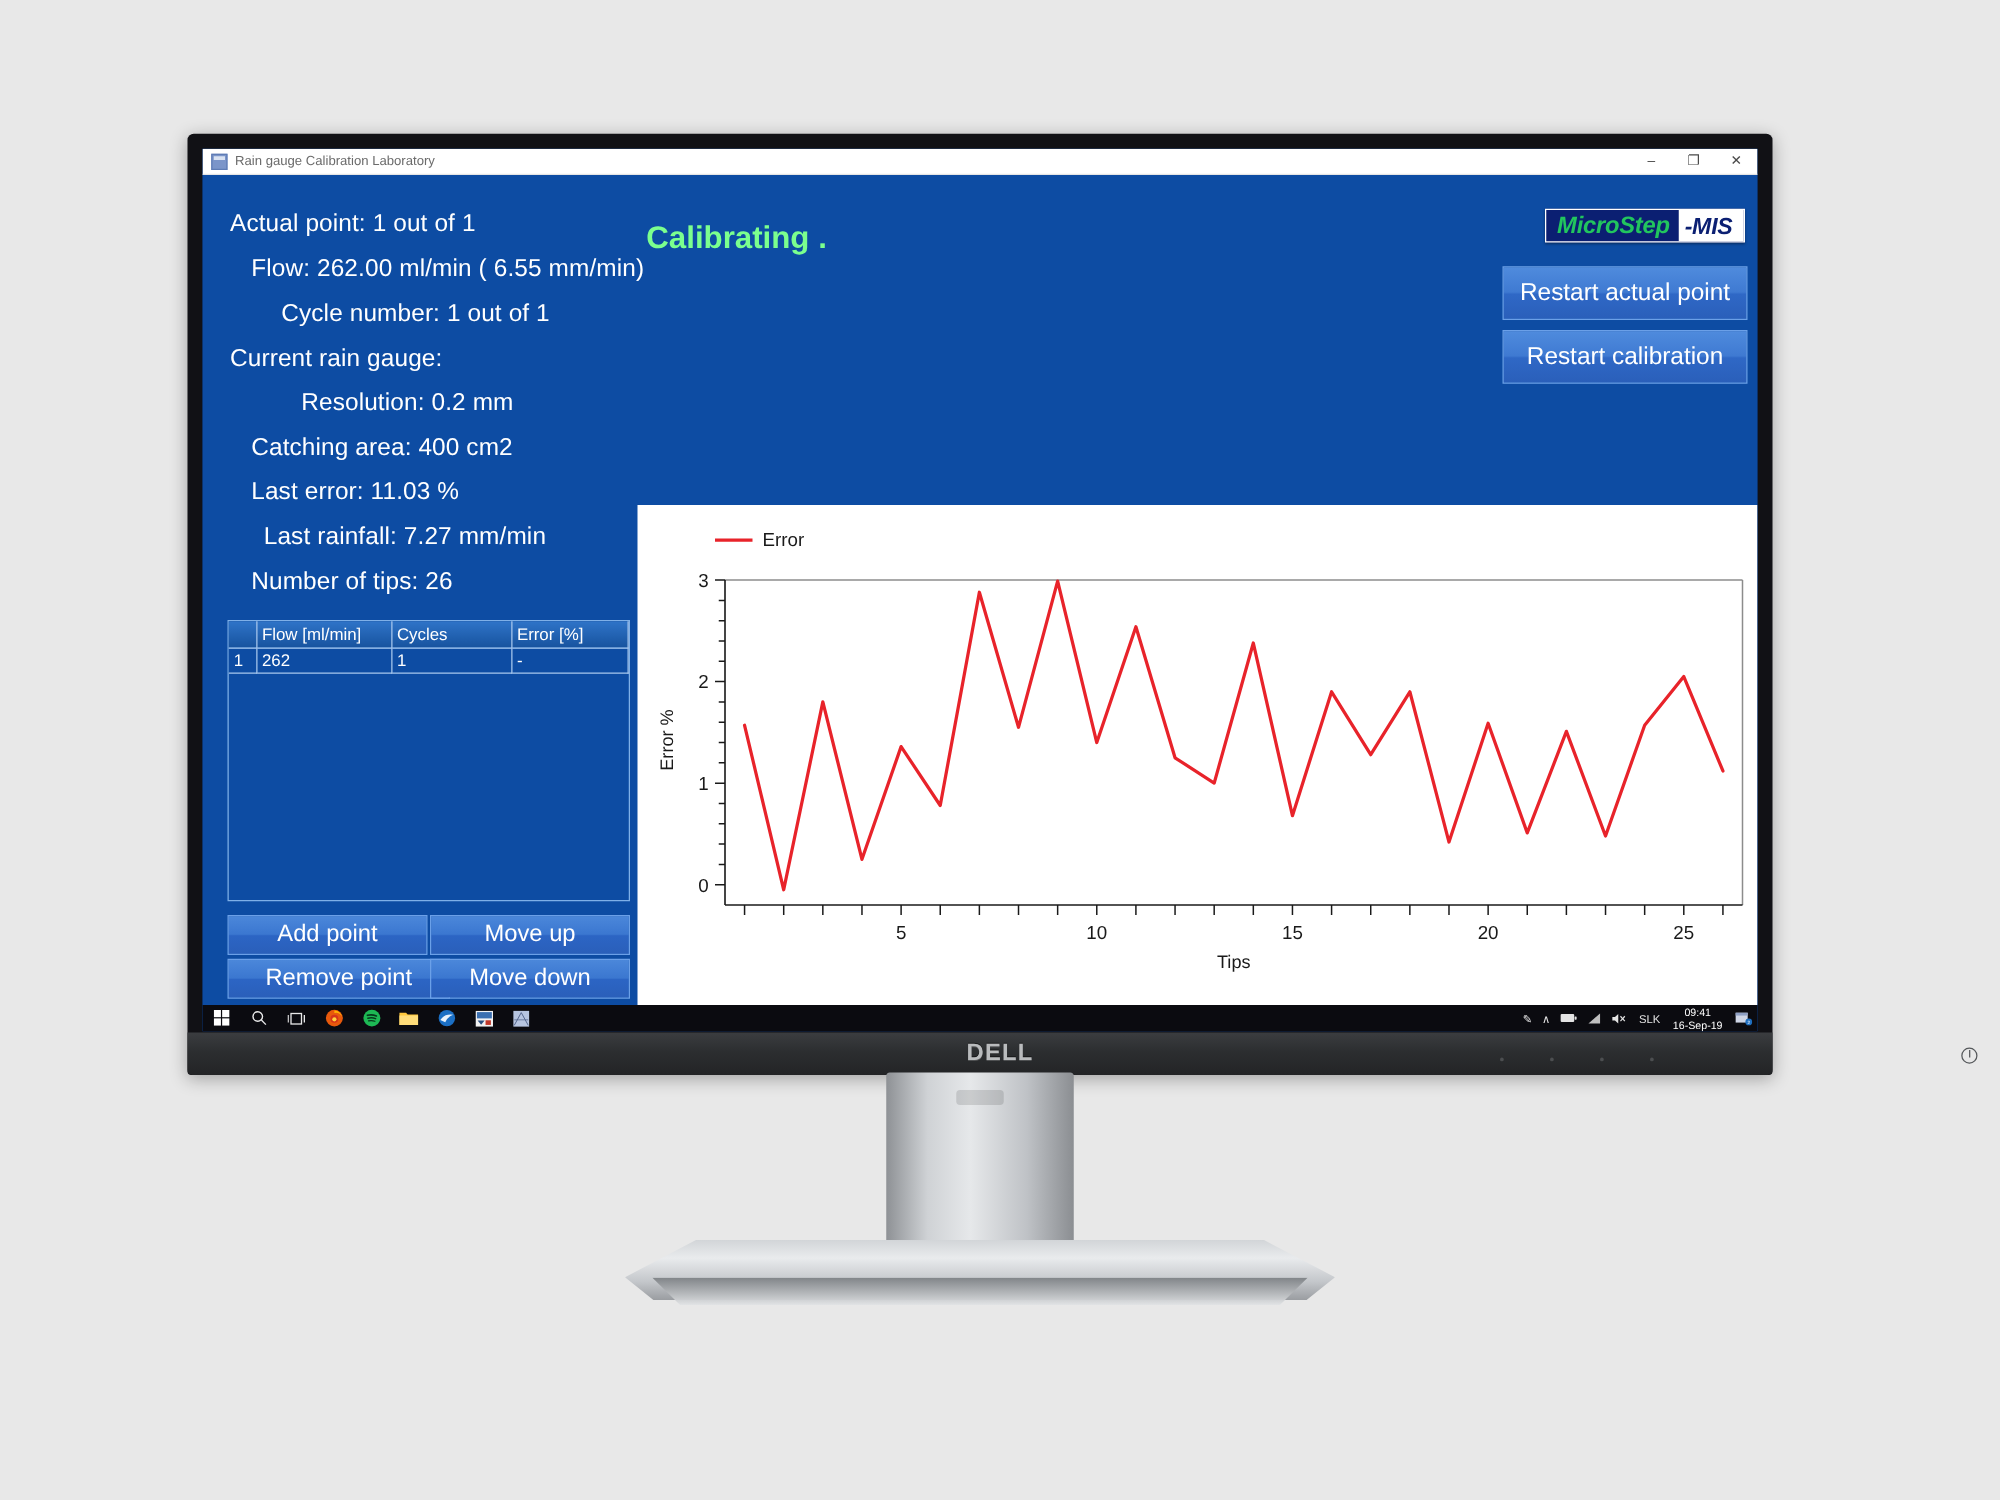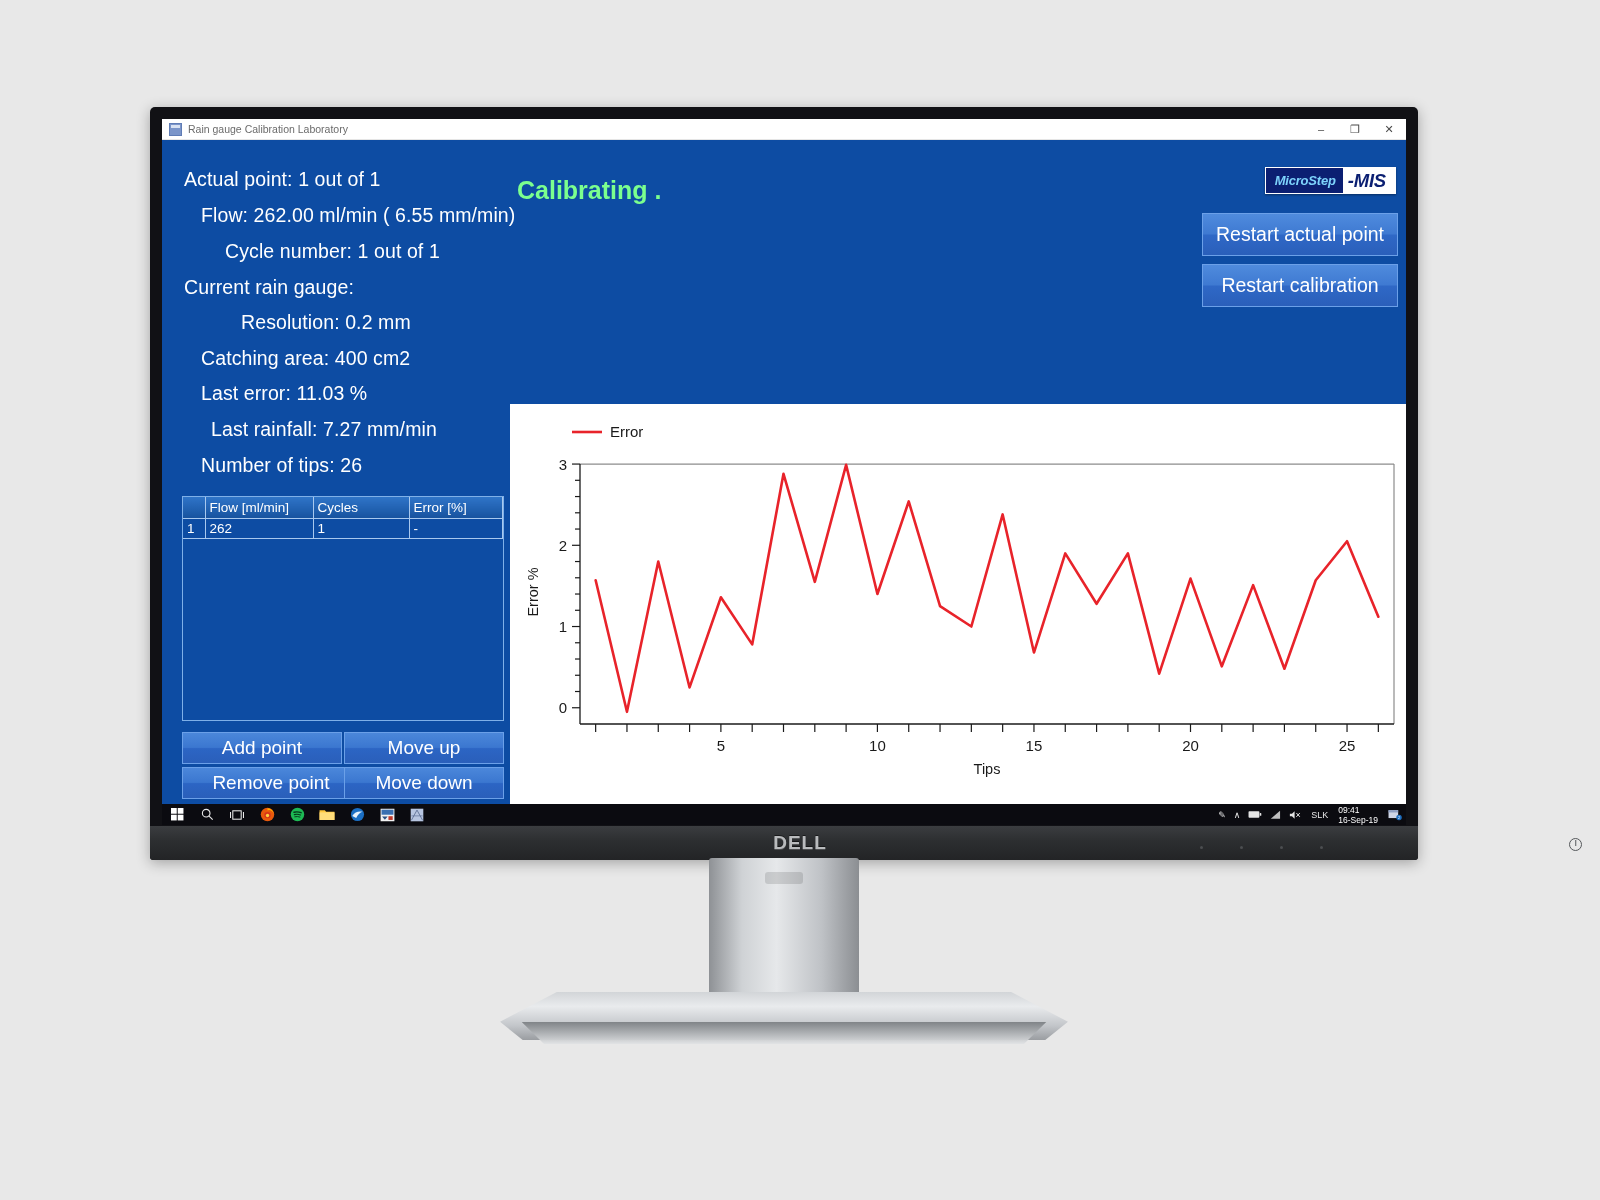--- a/index.html
+++ b/index.html
@@ -134,21 +134,21 @@
 
   
   #logo-box {
     position: absolute; right: 10px; top: 27px;
     height: 27px; display: flex; align-items: stretch;
     border: 1px solid #ffffff; background: #0b1f72;
     box-shadow: 0 1px 2px rgba(0,0,0,.4);
   }
   #logo-left {
     display:flex; align-items:center; padding: 0 7px 0 9px;
-    color:#7dd3fc; font-style: italic; font-weight: bold; font-size: 13px;
+    color:#22c55e; font-style: italic; font-weight: bold; font-size: 19px;
     font-family: "Liberation Sans", sans-serif; letter-spacing: -.2px;
   }
   #logo-right {
     display:flex; align-items:center; padding: 0 9px 0 5px;
     background:#ffffff; color:#0b1f72; font-style: italic; font-weight: bold;
     font-size: 18.5px; font-family: "Liberation Sans", sans-serif; letter-spacing: -.2px;
   }
 
   
   .restart-btn {
@@ -217,21 +217,21 @@
   .tb-icon {
     width: 30px; height: 21px; display:flex; align-items:center; justify-content:center;
     flex: none; position: relative;
   }
   #tray { position: absolute; right: 0; top: 0; height: 21px; display:flex; align-items:center; }
   .tray-item {
     color: #e6e6e6; font-size: 9px; display:flex; align-items:center; justify-content:center;
     height:21px; padding: 0 4px; font-family: "Liberation Sans", sans-serif;
   }
   #clock {
-    color:#ffffff; font-size:8.5px; line-height:10px; text-align:left;
+    color:#ffffff; font-size:8.5px; line-height:10px; text-align:center;
     padding: 0 6px; font-family: "Liberation Sans", sans-serif;
   }
 </style>
 </head>
 <body>
 
 <div id="monitor-assembly">
 
   <div id="monitor-bezel"></div>
 

